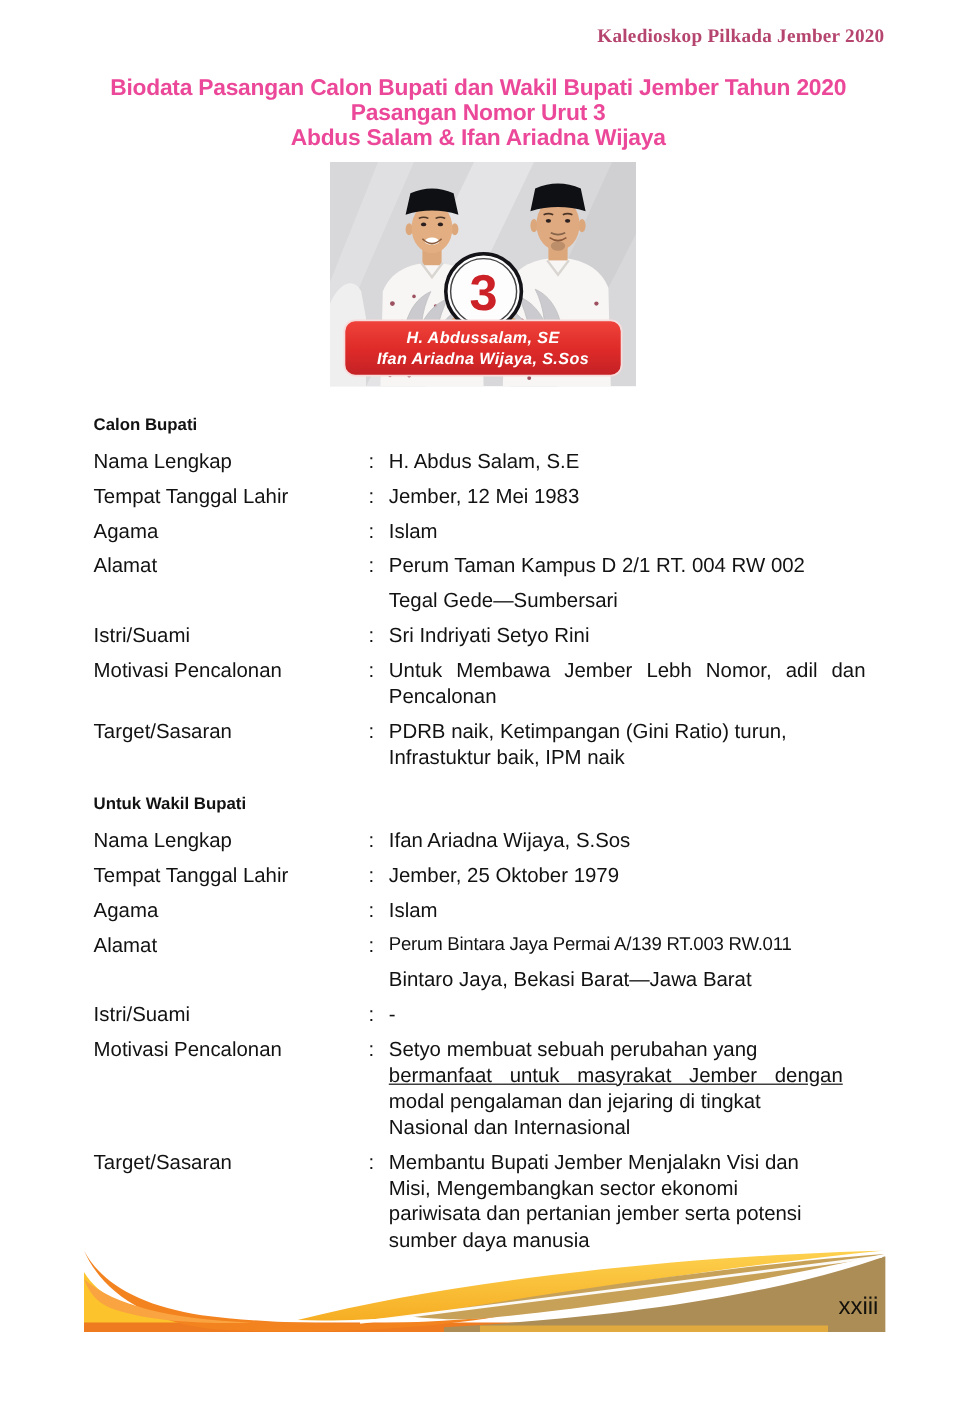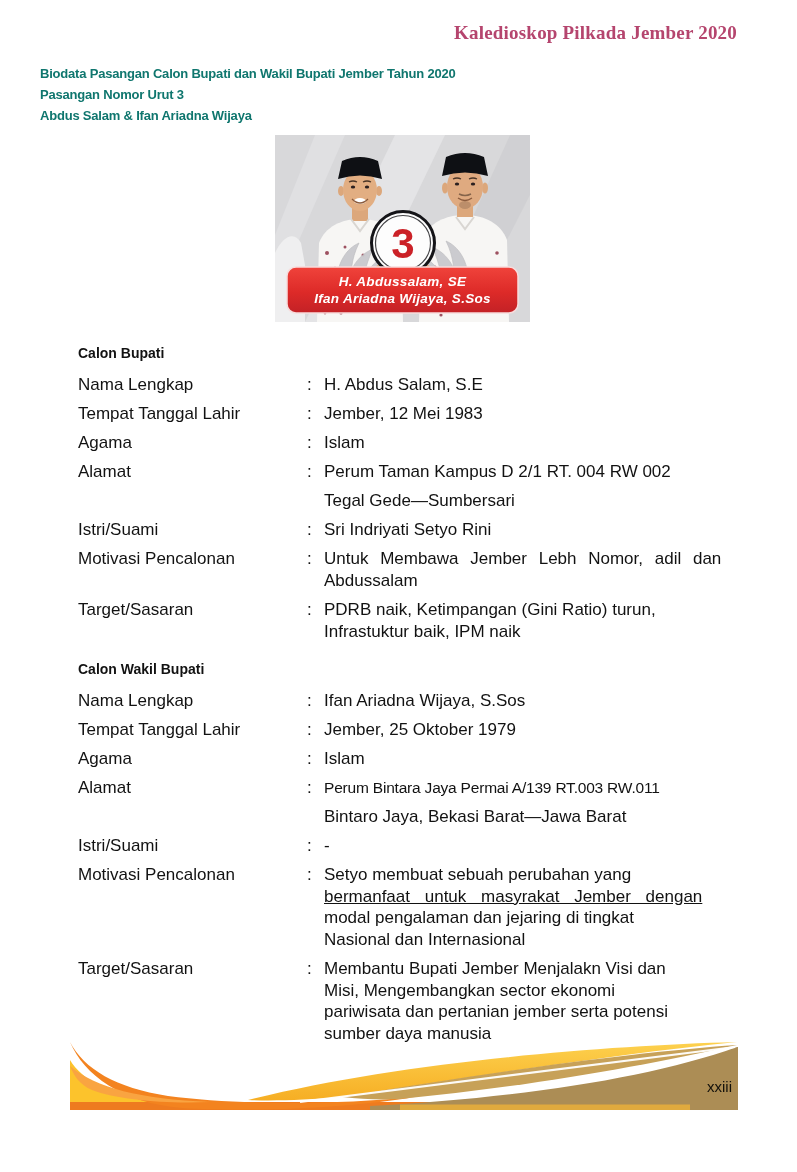--- a/index.html
+++ b/index.html
@@ -6,27 +6,27 @@
   body {
     width:797px; height:1172px; position:relative; overflow:hidden;
     background:#ffffff; color:#121212;
     font-family:"Liberation Sans", sans-serif;
   }
   .page { position:absolute; inset:0; }
 
   .running-head {
     position:absolute; top:22px; right:60px;
     font-family:"Liberation Serif", serif; font-weight:700;
-    font-size:19px; color:#B5456E; letter-spacing:.2px;
+    font-size:16px; color:#B5456E; letter-spacing:.2px;
   }
 
   .title-block {
     position:absolute; top:63px; left:40px; right:40px;
-    text-align:left; font-weight:700; font-size:13px; line-height:21px;
-    color:#0f766e; letter-spacing:-0.2px;
+    text-align:center; font-weight:700; font-size:19px; line-height:21px;
+    color:#ec4899; letter-spacing:-0.2px;
   }
 
   .photo { position:absolute; left:275px; top:135px; width:255px; height:187px; }
   .photo svg { display:block; width:100%; height:100%; }
   .photo text { font-family:"Liberation Sans", sans-serif; }
 
   .content { position:absolute; left:78px; top:342px; width:659px; }
   .sec-heading { font-size:14px; font-weight:700; line-height:22px; margin:0 0 10px 0; }
   .sec-wakil { margin-top:16px; }
   .row {
@@ -37,21 +37,21 @@
   .spread .vline:not(:last-child) { margin-bottom:8px; }
   .tight .vline { line-height:21.5px; }
   .small-line { font-size:15.5px; letter-spacing:-0.2px; }
   .wide1 { word-spacing:7px; }
   .wide2 { word-spacing:10px;text-decoration:underline; }
 
   .footer { position:absolute; left:70px; top:1042px; width:668px; height:68px; }
   .footer svg { position:absolute; inset:0; width:100%; height:100%; }
   .pagenum {
     position:absolute; right:6px; top:36px;
-    font-size:15px; color:#14120c;
+    font-size:20px; color:#14120c;
   }
 </style>
 </head>
 <body>
 
 <div class="page">
 
   <div class="running-head">Kaledioskop Pilkada Jember 2020</div>
 
   <div class="title-block">
@@ -210,36 +210,36 @@
         <span class="val">
             <span class="vline">Sri Indriyati Setyo Rini</span>
           </span>
       </div>
 
       <div class="row">
         <span class="lbl">Motivasi Pencalonan</span>
         <span class="colon">:</span>
         <span class="val tight">
           <span class="vline wide1">Untuk Membawa Jember Lebh Nomor, adil dan</span>
-          <span class="vline">Abdussalam</span>
+          <span class="vline">Pencalonan</span>
         </span>
       </div>
 
       <div class="row">
         <span class="lbl">Target/Sasaran</span>
         <span class="colon">:</span>
         <span class="val tight">
           <span class="vline">PDRB naik, Ketimpangan (Gini Ratio) turun,</span>
           <span class="vline">Infrastuktur baik, IPM naik</span>
         </span>
       </div>
     </section>
 
     <section class="sec-wakil">
-      <h2 class="sec-heading">Calon Wakil Bupati</h2>
+      <h2 class="sec-heading">Untuk Wakil Bupati</h2>
 
       <div class="row">
         <span class="lbl">Nama Lengkap</span>
         <span class="colon">:</span>
         <span class="val">
             <span class="vline">Ifan Ariadna Wijaya, S.Sos</span>
           </span>
       </div>
 
       <div class="row">

